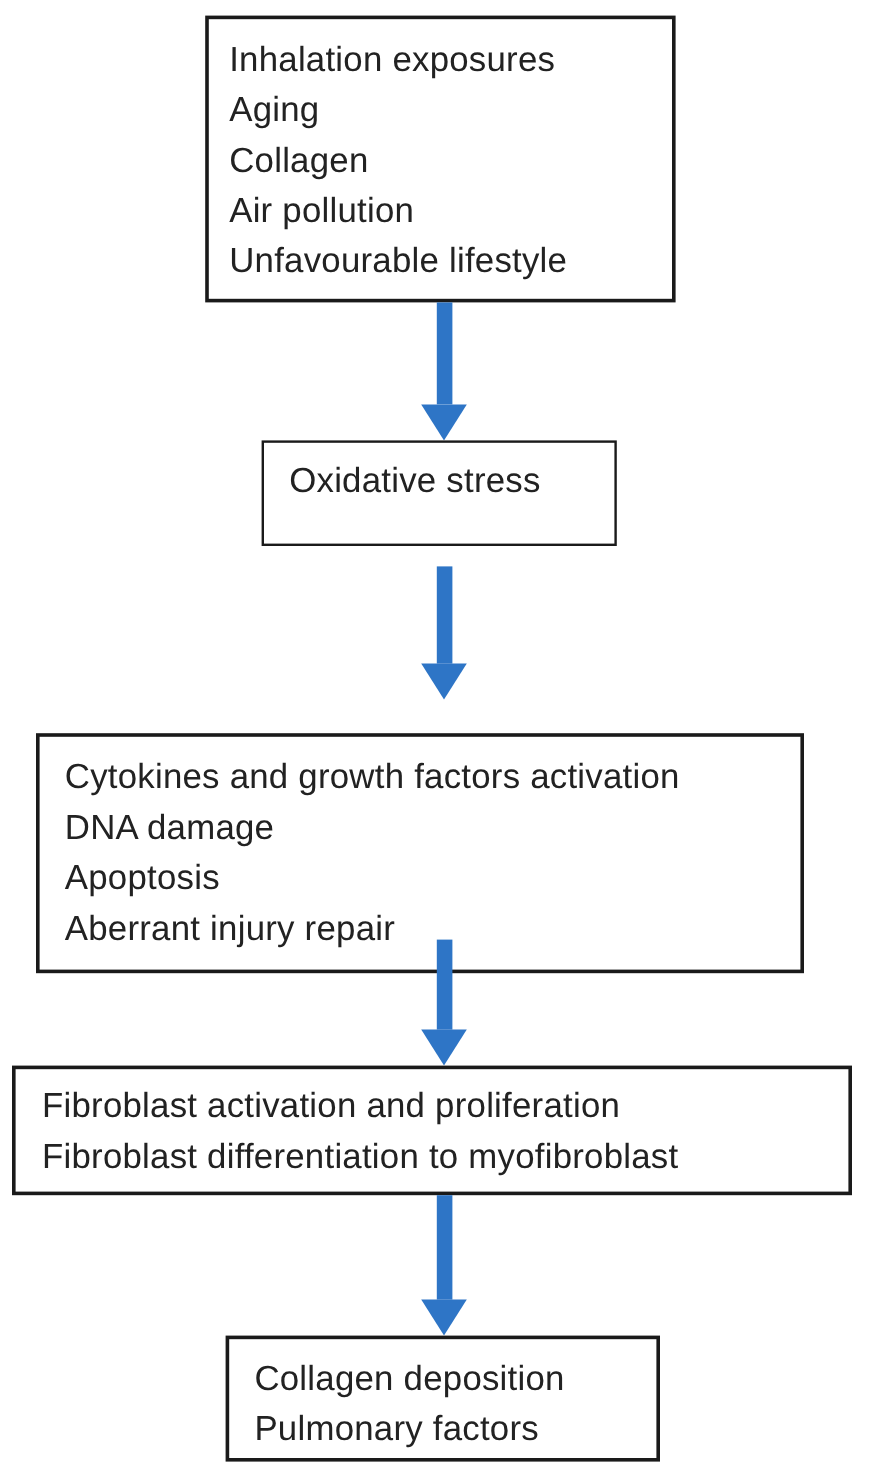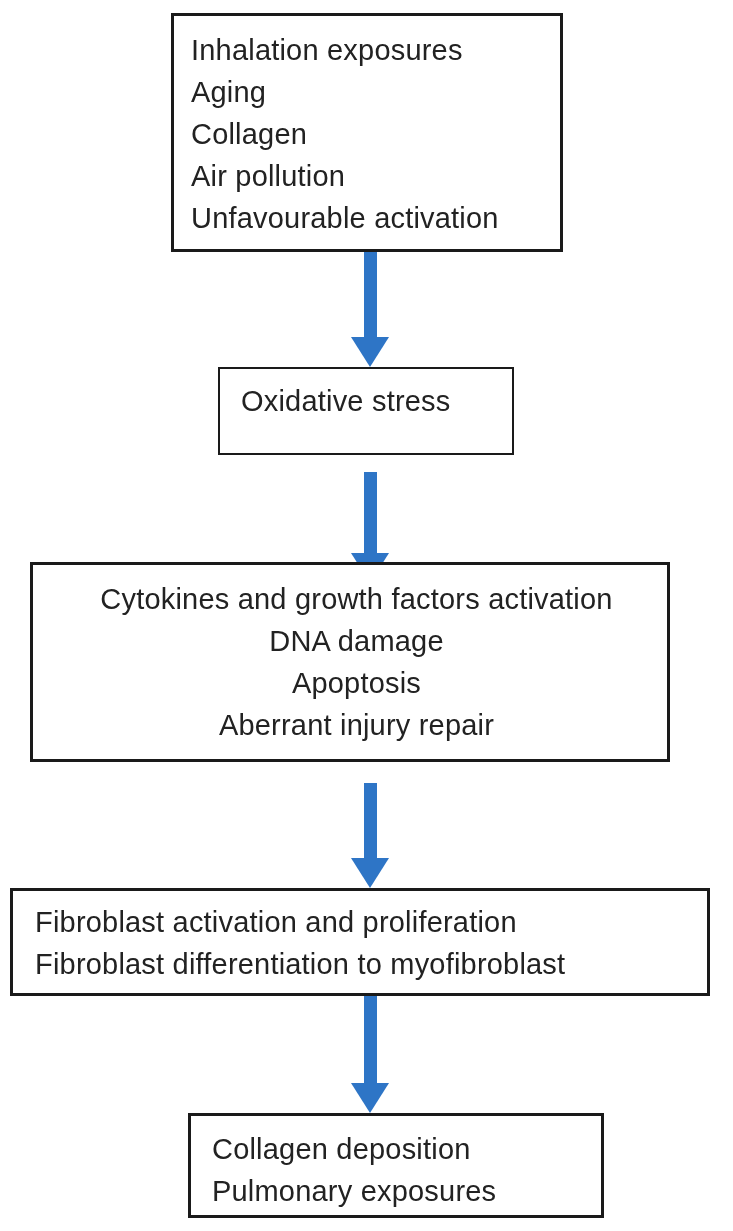--- a/index.html
+++ b/index.html
@@ -26,23 +26,23 @@
     border: 3px solid var(--border);
     color: var(--text);
     font-size: 29px;
     line-height: 42px;
     letter-spacing: 0.2px;
   }
   .flow-box .line { white-space: nowrap; }
 
   .b1 { left: 171px; top: 13px;   width: 392px; height: 239px; padding: 13px 20px 0 17px; }
   .b2 { left: 218px; top: 367px;  width: 296px; height: 88px; padding: 11px 8px 0 21px; border-width: 2px; }
-  .b3 { left: 30px;  top: 562px;  width: 640px; height: 200px; padding: 13px 8px 0 21px; text-align: center; }
+  .b3 { left: 30px;  top: 611px;  width: 640px; height: 200px; padding: 13px 8px 0 21px; }
   .b4 { left: 10px;  top: 888px;  width: 700px; height: 108px; padding: 10px 8px 0 22px; }
-  .b5 { left: 188px; top: 1113px; width: 416px; height: 105px; padding: 12px 8px 0 21px; }
+  .b5 { left: 188px; top: 1113px; width: 362px; height: 105px; padding: 12px 8px 0 21px; }
 
   .arrow {
     position: absolute;
     left: 351px;
     width: 38px;
     display: flex;
     flex-direction: column;
     align-items: center;
   }
   .arrow .shaft {
@@ -65,21 +65,21 @@
 </head>
 <body>
 
 <div class="canvas">
 
   <div class="flow-box b1">
     <div class="line">Inhalation exposures</div>
     <div class="line">Aging</div>
     <div class="line">Collagen</div>
     <div class="line">Air pollution</div>
-    <div class="line">Unfavourable activation</div>
+    <div class="line">Unfavourable lifestyle</div>
   </div>
 
   <div class="arrow a1">
     <div class="shaft"></div>
     <div class="head"></div>
   </div>
 
   <div class="flow-box b2">
     <div class="line">Oxidative stress</div>
   </div>
@@ -106,16 +106,16 @@
     <div class="line">Fibroblast differentiation to myofibroblast</div>
   </div>
 
   <div class="arrow a4">
     <div class="shaft"></div>
     <div class="head"></div>
   </div>
 
   <div class="flow-box b5">
     <div class="line">Collagen deposition</div>
-    <div class="line">Pulmonary exposures</div>
+    <div class="line">Pulmonary factors</div>
   </div>
 
 </div>
 
 </body></html>

